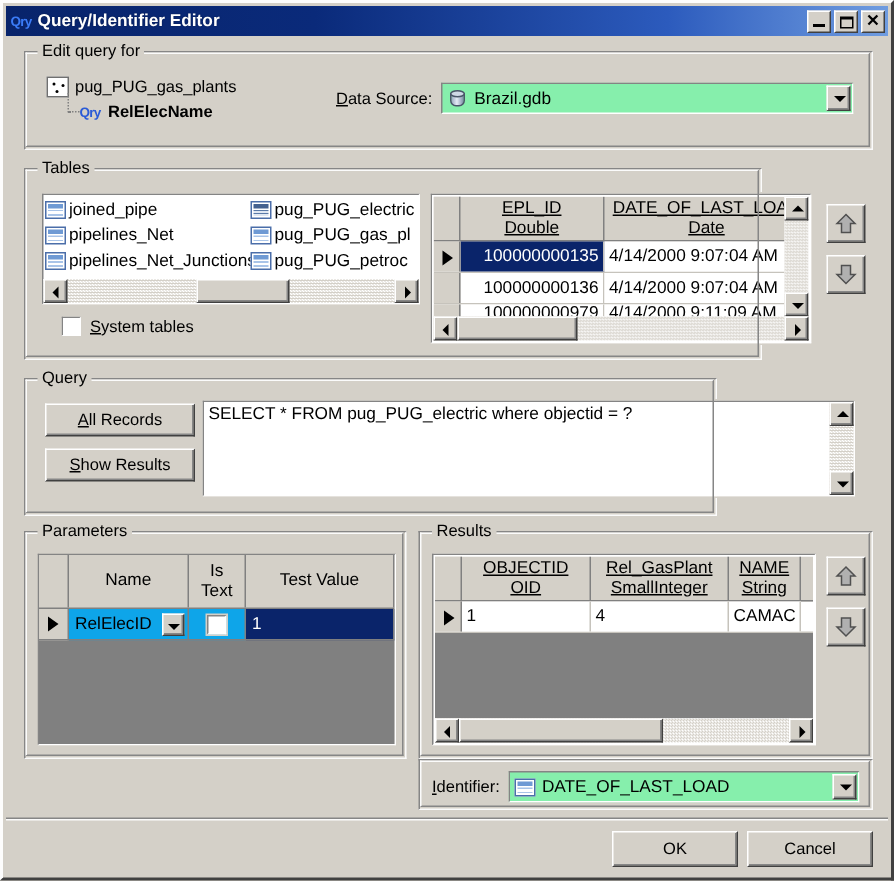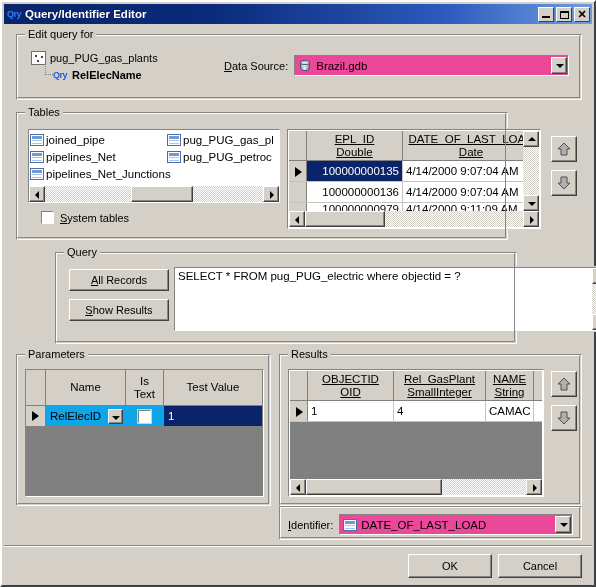--- a/index.html
+++ b/index.html
@@ -129,21 +129,21 @@
     content: ""; position: absolute; left: 6px; top: -4px; bottom: 8px;
     border-left: 1px dotted #808080;
   }
   .tree-dots::after {
     content: ""; position: absolute; left: 6px; top: 8px; width: 8px;
     border-top: 1px dotted #808080;
   }
 
   
   .combo {
-    display: flex; align-items: center; background: #ec4899;
+    display: flex; align-items: center; background: #86efac;
     border-top: 1px solid #848484; border-left: 1px solid #848484;
     border-right: 1px solid #fff; border-bottom: 1px solid #fff;
     outline: 1px solid #d4d0c8;
     padding-left: 3px;
   }
   .combo .ctext { flex: 1; font-size: 11.5px; white-space: nowrap; overflow: hidden; }
   .combo .carrow {
     width: 16px; height: 17px; margin: 1px;
     background: #d4d0c8;
     border-top: 1px solid #fff; border-left: 1px solid #fff;
@@ -366,20 +366,24 @@
           <div class="listitem">
             <span class="tbl-icon"></span>
             <span>pipelines_Net</span>
           </div>
           <div class="listitem">
             <span class="tbl-icon"></span>
             <span>pipelines_Net_Junctions</span>
           </div>
         </div>
         <div style="width:118px; padding-top:1px; overflow:hidden;">
+          <div class="listitem">
+            <span class="tbl-icon dense"></span>
+            <span>pug_PUG_electric</span>
+          </div>
           <div class="listitem">
             <span class="tbl-icon"></span>
             <span>pug_PUG_gas_pl</span>
           </div>
           <div class="listitem">
             <span class="tbl-icon"></span>
             <span>pug_PUG_petroc</span>
           </div>
         </div>
       </div>
@@ -447,21 +451,21 @@
         <polygon points="8,2 14,8 11,8 11,14 5,14 5,8 2,8" fill="#b0b0b0" stroke="#505050" stroke-width="1"></polygon>
       </svg>
     </div>
     <div class="arrowbtn" style="position:absolute; left:534px; top:57px;">
       <svg width="16" height="16" viewBox="0 0 16 16">
         <polygon points="8,14 2,8 5,8 5,2 11,2 11,8 14,8" fill="#b0b0b0" stroke="#505050" stroke-width="1"></polygon>
       </svg>
     </div>
   </div>
 
-  <div class="group" style="left:14px; top:250px; width:462px; height:92px;margin-left:39px;">
+  <div class="group" style="left:14px; top:250px; width:462px; height:92px;">
     <div class="glabel">Query</div>
 
     <div class="btn" style="position:absolute; left:13px; top:16px; width:100px; height:22px;">
       <span><u>A</u>ll Records</span>
     </div>
     <div class="btn" style="position:absolute; left:13px; top:46px; width:100px; height:22px;">
       <span><u>S</u>how Results</span>
     </div>
 
     <div class="sunken" style="position:absolute; left:118px; top:14px; width:435px; height:64px; display:flex;">

